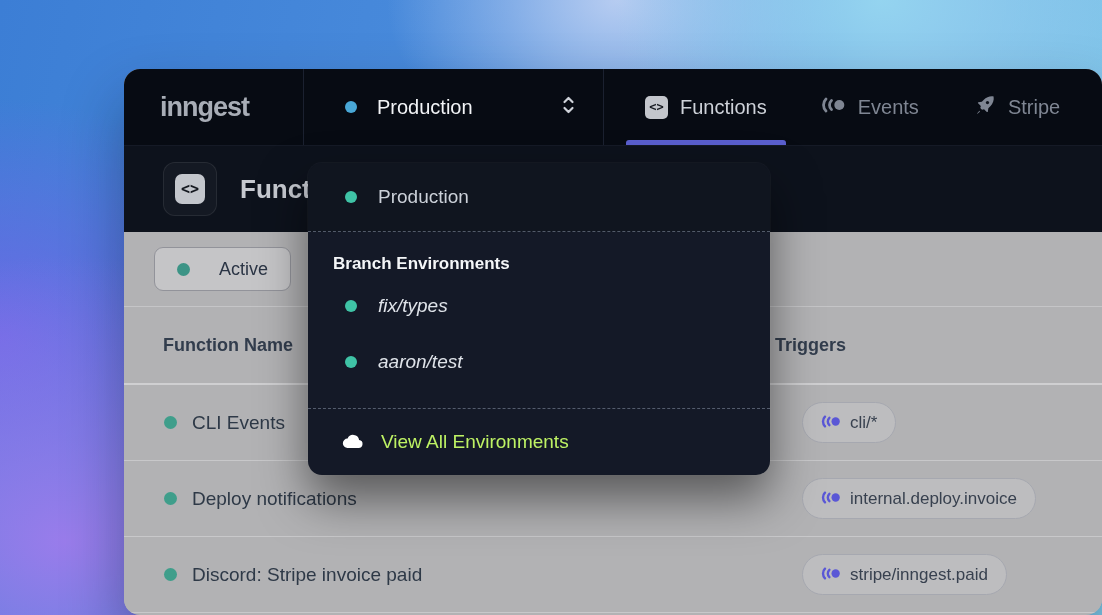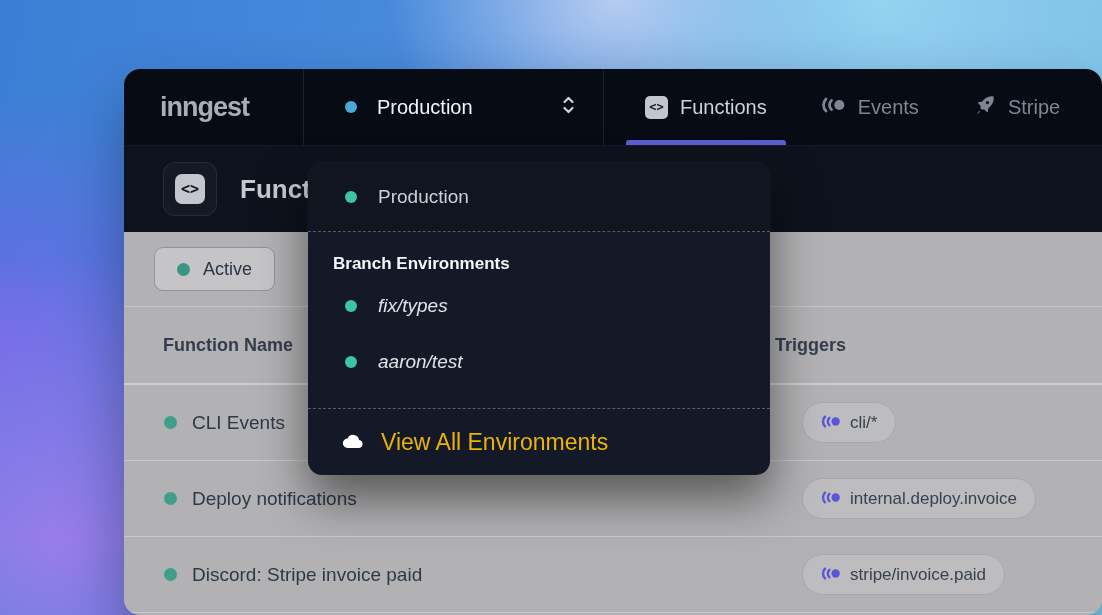--- a/index.html
+++ b/index.html
@@ -58,21 +58,21 @@
   .page-title { margin-left:23px; font-size:26px; font-weight:600; color:#c6c9d0;
     white-space:nowrap; }
 
   
   .content { background:#b2b2b4; }
   .toolbar { height:75px; display:flex; align-items:center; padding-left:30px;
     border-bottom:1px solid #c5c5c7; }
   .filter-btn { display:inline-flex; align-items:center; gap:13px; height:44px;
     padding:0 22px; border-radius:9px; background:#c5c5c7; border:1px solid #92939a;
     cursor:pointer; }
-  .filter-btn .filter-label { font-size:18px; font-weight:500; color:#2b3545; }
+  .filter-btn .filter-label { font-size:18px; font-weight:500; color:#2b3545;margin-left:16px; }
 
   .table-header { height:78px; display:flex; align-items:center; padding-left:39px;
     border-bottom:2px solid #cfcfd1; font-size:18px; font-weight:600; color:#323d4d; }
   .col-name { flex:1; }
   .col-trigger { width:327px; flex:none;margin-left:12px; }
 
   .frow { height:76px; display:flex; align-items:center; padding-left:40px;
     border-bottom:1px solid #c8c8ca; }
   .fname { flex:1; display:flex; align-items:center; gap:15px; }
   .fname .fname-label { font-size:19px; font-weight:500; color:#2e3947; }
@@ -91,21 +91,21 @@
     cursor:pointer; }
   .dd-current .dd-current-label { font-size:19px; color:#ccd1d9; }
   .dd-body { padding:22px 0 18px; border-bottom:1px dashed rgba(148,160,180,.5); }
   .dd-section-title { margin-left:25px; margin-bottom:4px; font-size:17px;
     font-weight:700; color:#f4f6f8; }
   .dd-item { height:56px; display:flex; align-items:center; padding-left:37px;
     gap:21px; cursor:pointer; }
   .dd-item .dd-item-label { font-size:19px; color:#dfe3e9;font-style:italic; }
   .dd-footer { height:66px; display:flex; align-items:center; padding-left:33px;
     gap:16px; cursor:pointer; }
-  .dd-footer .dd-footer-label { font-size:23px; font-weight:500; color:#eab308; }
+  .dd-footer .dd-footer-label { font-size:19px; font-weight:500; color:#bef264; }
 </style>
 </head>
 <body>
 
 <div class="window">
 
   <div class="navbar">
     <div class="logo-wrap">
       <span class="logo">inngest</span>
     </div>
@@ -215,21 +215,21 @@
       </div>
       <div class="ftrigger">
         <span class="badge">
           <span>
             <svg width="20" height="13" viewBox="0 0 25 16" fill="none">
               <path d="M5 2 A 8.5 8.5 0 0 0 5 14" stroke="#5a57d6" stroke-width="3" stroke-linecap="round"></path>
               <path d="M10.5 3.4 A 6.3 6.3 0 0 0 10.5 12.6" stroke="#5a57d6" stroke-width="3" stroke-linecap="round"></path>
               <circle cx="18.3" cy="8" r="5.2" fill="#5a57d6"></circle>
             </svg>
           </span>
-          <span class="badge-label">stripe/invoice.paid</span>
+          <span class="badge-label">stripe/inngest.paid</span>
         </span>
       </div>
     </div>
 
   </div>
 </div>
 
 <div class="dropdown">
   <div class="dd-current">
     <span class="dot dot-12" style="background:#3fc3a6"></span>

